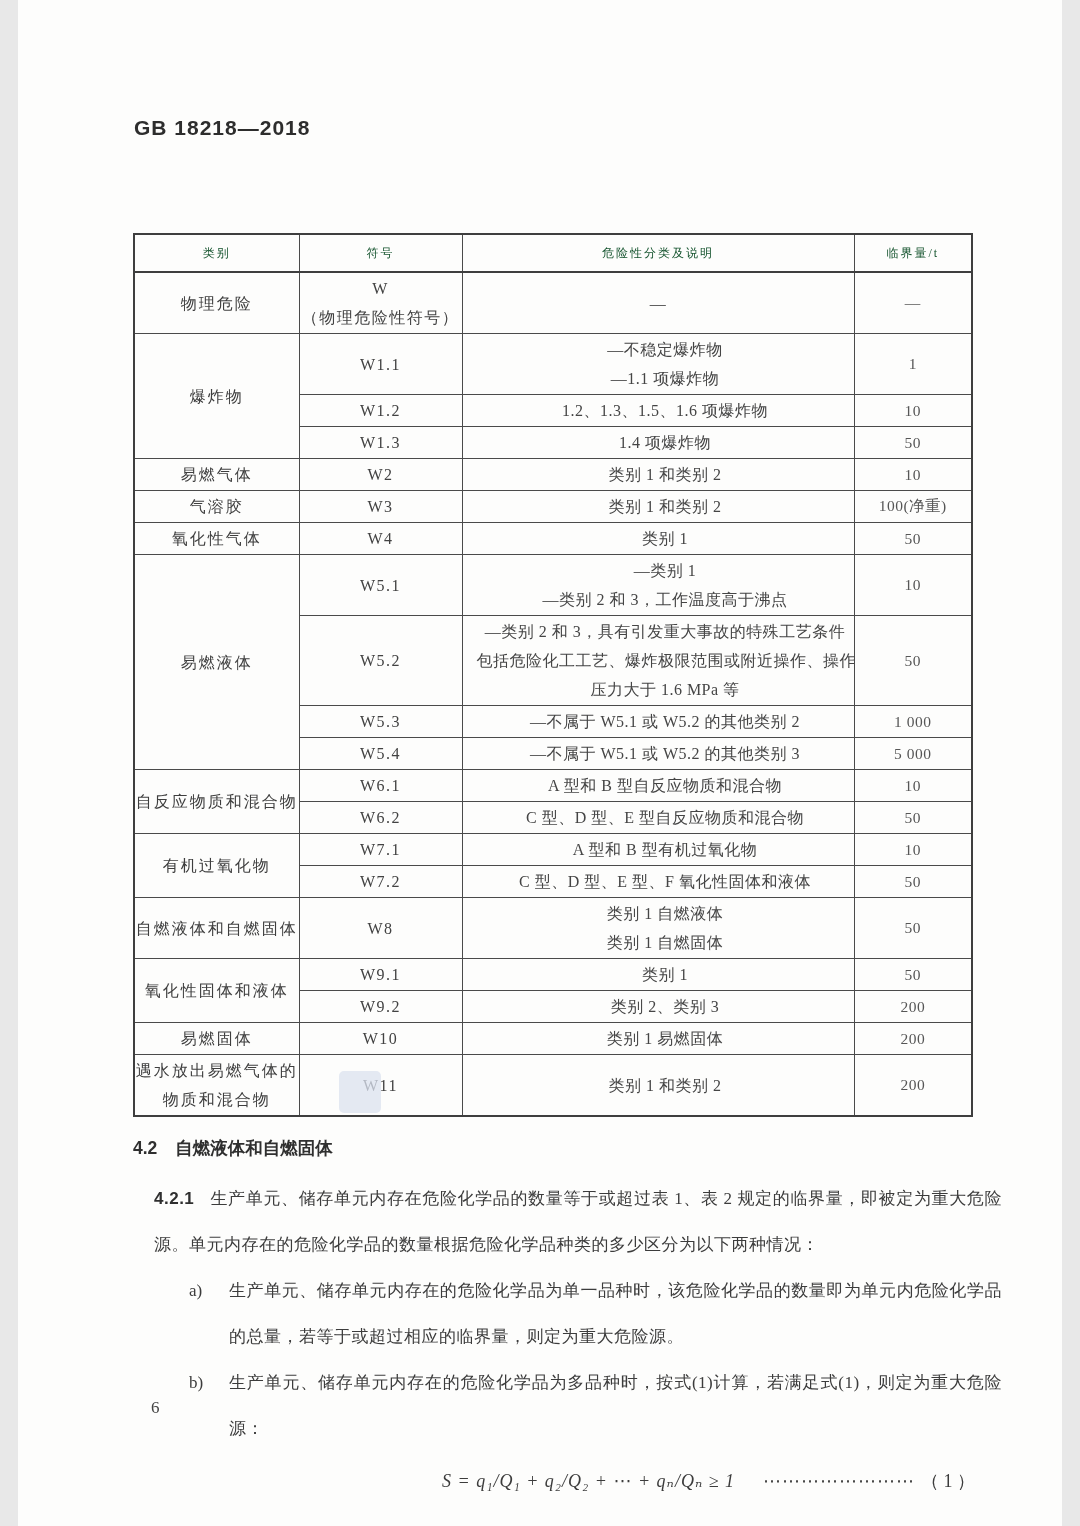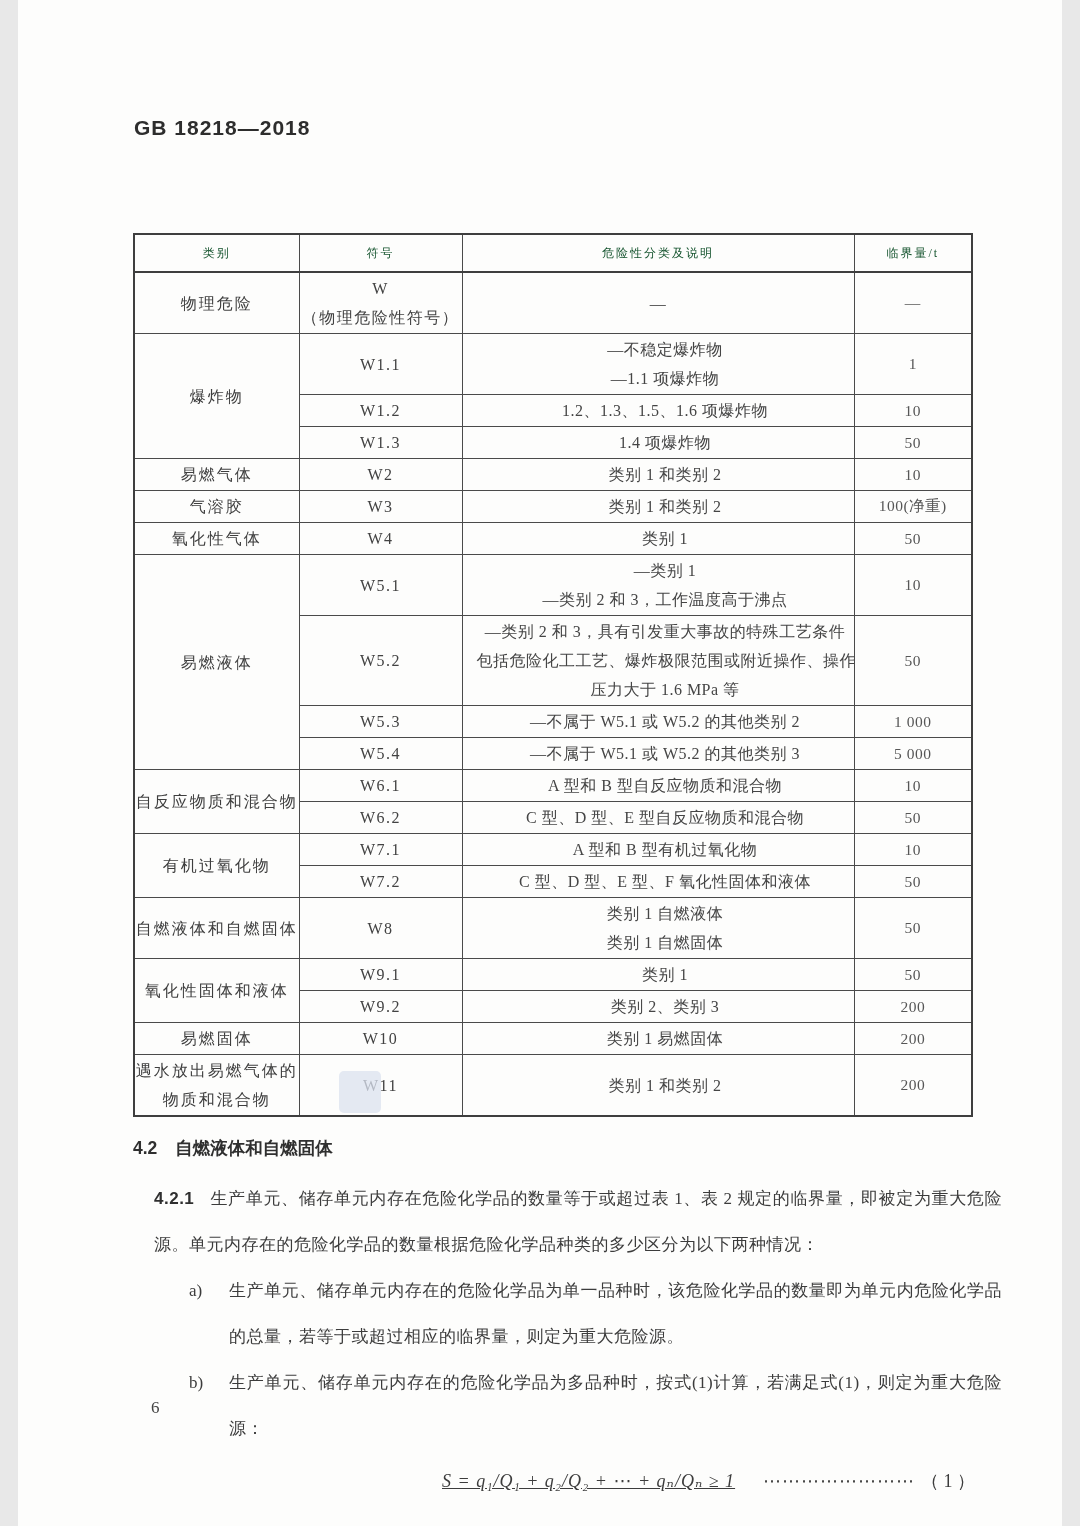--- a/index.html
+++ b/index.html
@@ -72,21 +72,21 @@
   .item{display:flex;}
   .item-label{width:40px;flex:0 0 40px;}
   .item-text{flex:1;text-align:justify;letter-spacing:0.5px;}
   .formula-row{
     display:flex;align-items:baseline;
     margin-left:288px;margin-top:6px;font-size:18px;color:#3c3c3c;
   }
   .formula-expr{
     font-style:italic;
     font-family:"Liberation Serif","DejaVu Serif","DejaVu Sans",serif;
-    letter-spacing:1px;white-space:nowrap;text-decoration:underline;
+    letter-spacing:1px;white-space:nowrap;
   }
   .formula-leader{margin:0 6px 0 28px;letter-spacing:1px;white-space:nowrap;overflow:hidden;color:#3c3c3c;}
   .formula-num{white-space:nowrap;}
   .page-num{
     position:absolute;left:133px;top:1398px;
     font-size:17px;color:#444;
   }
 </style>
 </head>
 <body>

